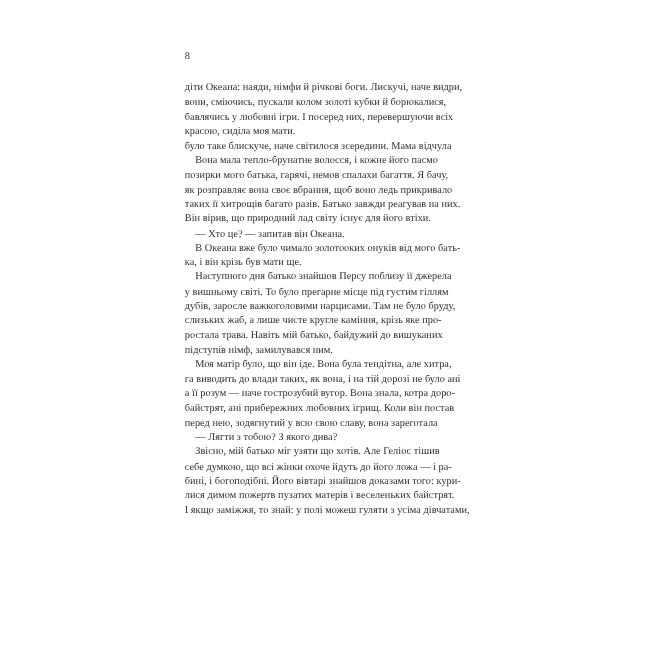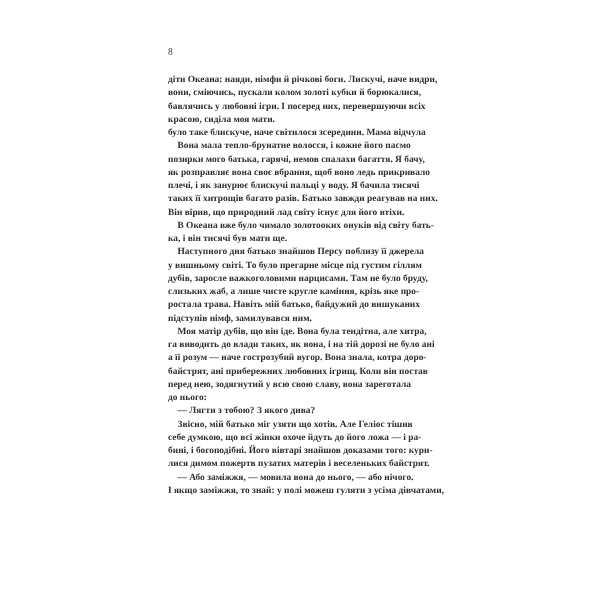--- a/index.html
+++ b/index.html
@@ -38,59 +38,56 @@
     font-size: 9.4px;
     line-height: 13.25px;
     color: #2e2e2e;
     white-space: pre;
     letter-spacing: 0.02px;
     text-rendering: geometricPrecision;
   }
   .line.just {
     
     white-space: pre;
-    font-weight: bold;
   }
 </style>
 </head>
 <body>
 
 <div class="page">
 
   <div class="folio">8</div>
 
   <div class="textblock">
 
   <div class="line just">діти Океана: наяди, німфи й річкові боги. Лискучі, наче видри,</div>
       <div class="line just">вони, сміючись, пускали колом золоті кубки й борюкалися,</div>
       <div class="line just">бавлячись у любовні ігри. І посеред них, перевершуючи всіх</div>
       <div class="line just">красою, сиділа моя мати.</div>
       <div class="line just">було таке блискуче, наче світилося зсередини. Мама відчула</div>
       <div class="line just">    Вона мала тепло-брунатне волосся, і кожне його пасмо</div>
       <div class="line just">позирки мого батька, гарячі, немов спалахи багаття. Я бачу,</div>
       <div class="line just">як розправляє вона своє вбрання, щоб воно ледь прикривало</div>
-      <div class="line just">плечі, і як занурює блискучі пальці у воду. Я бачила тисячі</div>
       <div class="line just">таких її хитрощів багато разів. Батько завжди реагував на них.</div>
       <div class="line just">Він вірив, що природний лад світу існує для його втіхи.</div>
-      <div class="line just">    В Океана вже було чимало золотооких онуків від світу бать-</div>
-      <div class="line just">ка, і він тисячі був мати ще.</div>
+      <div class="line just">    — Хто це? — запитав він Океана.</div>
+      <div class="line just">    В Океана вже було чимало золотооких онуків від мого бать-</div>
+      <div class="line just">ка, і він крізь був мати ще.</div>
       <div class="line just">    Наступного дня батько знайшов Персу поблизу її джерела</div>
       <div class="line just">у вишньому світі. То було прегарне місце під густим гіллям</div>
       <div class="line just">дубів, заросле важкоголовими нарцисами. Там не було бруду,</div>
       <div class="line just">слизьких жаб, а лише чисте кругле каміння, крізь яке про-</div>
       <div class="line just">ростала трава. Навіть мій батько, байдужий до вишуканих</div>
       <div class="line just">підступів німф, замилувався ним.</div>
-      <div class="line just">    Моя матір дубів, що він іде. Вона була тендітна, але хитра,</div>
+      <div class="line just">    Моя матір було, що він іде. Вона була тендітна, але хитра,</div>
       <div class="line just">га виводить до влади таких, як вона, і на тій дорозі не було ані</div>
       <div class="line just">а її розум — наче гострозубий вугор. Вона знала, котра доро-</div>
       <div class="line just">байстрят, ані прибережних любовних ігрищ. Коли він постав</div>
       <div class="line just">перед нею, зодягнутий у всю свою славу, вона зареготала</div>
-      <div class="line just">до нього:</div>
       <div class="line just">    — Лягти з тобою? З якого дива?</div>
       <div class="line just">    Звісно, мій батько міг узяти що хотів. Але Геліос тішив</div>
       <div class="line just">себе думкою, що всі жінки охоче йдуть до його ложа — і ра-</div>
       <div class="line just">бині, і богоподібні. Його вівтарі знайшов доказами того: кури-</div>
       <div class="line just">лися димом пожертв пузатих матерів і веселеньких байстрят.</div>
-      <div class="line just">    — Або заміжжя, — мовила вона до нього, — або нічого.</div>
       <div class="line just">І якщо заміжжя, то знай: у полі можеш гуляти з усіма дівчатами,</div>
     </div>
 
 </div>
 
 </body></html>

